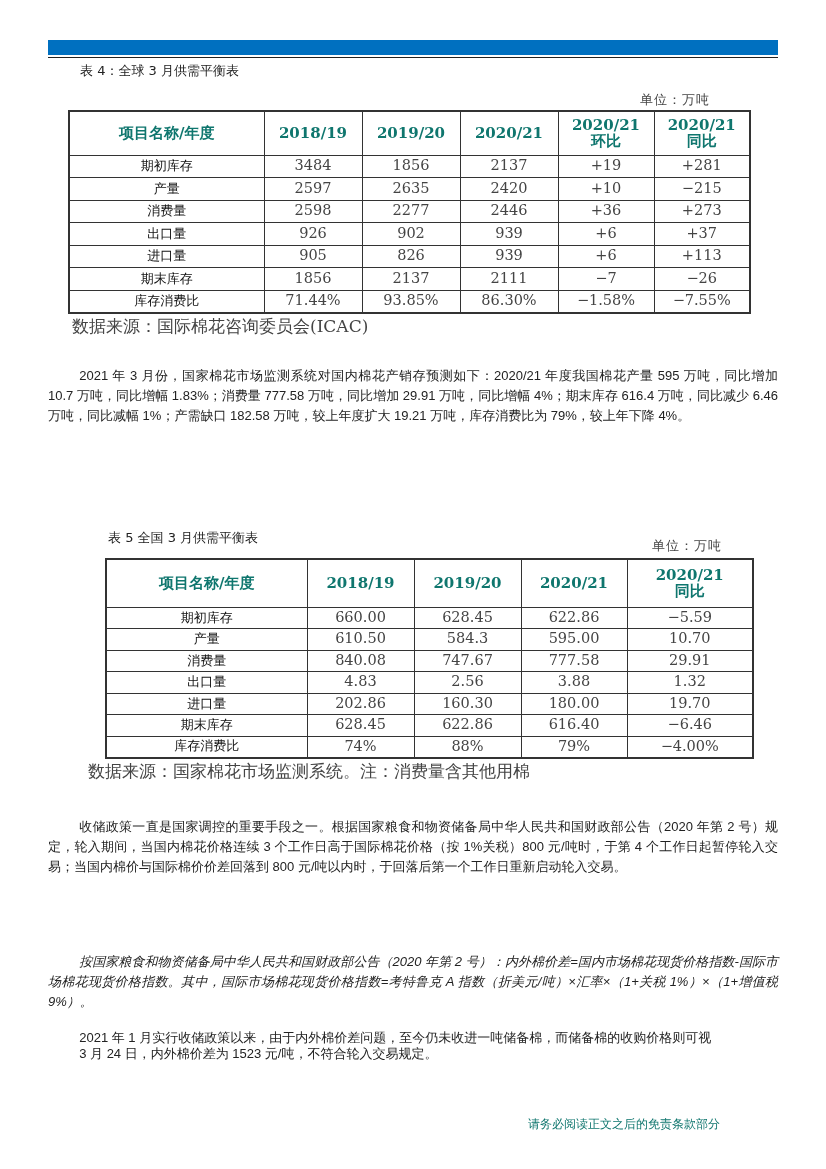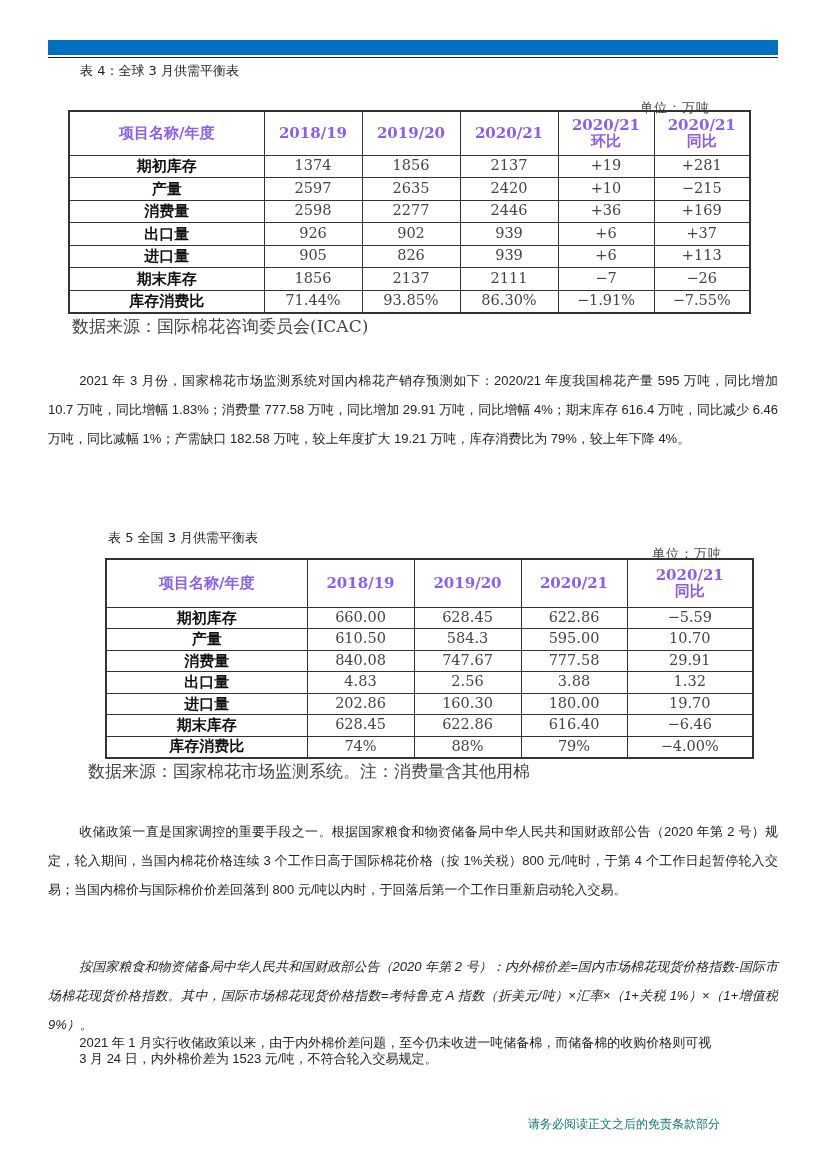--- a/index.html
+++ b/index.html
@@ -4,44 +4,44 @@
 <style>
   html, body { margin: 0; padding: 0; }
   body {
     width: 826px; height: 1169px; background: #ffffff; position: relative;
     font-family: "DejaVu Sans", "Liberation Sans", sans-serif; color: #1a1a1a; overflow: hidden;
   }
   .header-bar { position: absolute; left: 48px; top: 40px; width: 730px; height: 15px; background: #0070c0; }
   .header-rule { position: absolute; left: 48px; top: 57px; width: 730px; height: 1px; background: #222; }
 
   .caption { position: absolute; font-size: 13px; color: #222; text-align: center; }
-  .unit { position: absolute; font-size: 13px; color: #444; font-family: "DejaVu Serif", serif; letter-spacing: 1px; margin-top: 8px; }
+  .unit { position: absolute; font-size: 13px; color: #444; font-family: "DejaVu Serif", serif; letter-spacing: 1px; }
   .source { position: absolute; font-size: 17px; color: #444; font-family: "DejaVu Serif", serif; }
 
   table.data {
     position: absolute; border-collapse: collapse; border: 2px solid #333;
     font-family: "DejaVu Serif", "Liberation Serif", serif; table-layout: fixed;
   }
   table.data th, table.data td {
     border: 1px solid #333; text-align: center; padding: 0; line-height: 1.1;
   }
-  table.data th { font-weight: bold; font-size: 15px; color: #8b5cf6; }
+  table.data th { font-weight: bold; font-size: 15px; color: #0f766e; }
   table.data td { font-size: 14.5px; color: #444; }
-  table.data td.label { font-weight: bold; color: #111; font-size: 15px; }
+  table.data td.label { font-weight: normal; color: #111; font-size: 13px; }
 
   #t1 { left: 68px; top: 110px; width: 681px; }
   #t1 thead tr { height: 44px; }
   #t1 tbody tr { height: 22.5px; }
 
   #t2 { left: 105px; top: 558px; width: 647px; }
   #t2 thead tr { height: 48px; }
   #t2 tbody tr { height: 21.5px; }
 
   .para {
-    position: absolute; left: 48px; width: 730px; font-size: 13px; line-height: 29px; color: #222;
+    position: absolute; left: 48px; width: 730px; font-size: 13px; line-height: 20px; color: #222;
     text-indent: 2.4em; text-align: justify; font-family: "Liberation Sans", sans-serif;
   }
   .footer-note { position: absolute; left: 528px; top: 1116px; font-size: 12px; color: #0f766e; font-family: "DejaVu Serif", serif; }
 </style>
 </head>
 <body>
 
 <div class="header-bar"></div>
 <div class="header-rule"></div>
 
@@ -62,41 +62,41 @@
         <th>2018/19</th>
         <th>2019/20</th>
         <th>2020/21</th>
         <th>2020/21<br>环比</th>
         <th>2020/21<br>同比</th>
       </tr>
     </thead>
   <tbody>
       <tr>
         <td class="label">期初库存</td>
-        <td>1374</td>
+        <td>3484</td>
         <td>1856</td>
         <td>2137</td>
         <td>+19</td>
         <td>+281</td>
       </tr>
       <tr>
         <td class="label">产量</td>
         <td>2597</td>
         <td>2635</td>
         <td>2420</td>
         <td>+10</td>
         <td>−215</td>
       </tr>
       <tr>
         <td class="label">消费量</td>
         <td>2598</td>
         <td>2277</td>
         <td>2446</td>
         <td>+36</td>
-        <td>+169</td>
+        <td>+273</td>
       </tr>
       <tr>
         <td class="label">出口量</td>
         <td>926</td>
         <td>902</td>
         <td>939</td>
         <td>+6</td>
         <td>+37</td>
       </tr>
       <tr>
@@ -113,21 +113,21 @@
         <td>2137</td>
         <td>2111</td>
         <td>−7</td>
         <td>−26</td>
       </tr>
       <tr>
         <td class="label">库存消费比</td>
         <td>71.44%</td>
         <td>93.85%</td>
         <td>86.30%</td>
-        <td>−1.91%</td>
+        <td>−1.58%</td>
         <td>−7.55%</td>
       </tr>
     </tbody>
 </table>
 <div class="source" style="left:72px; top:315px;">数据来源：国际棉花咨询委员会(ICAC)</div>
 
 <div class="para" style="top:366px;">2021 年 3 月份，国家棉花市场监测系统对国内棉花产销存预测如下：2020/21 年度我国棉花产量 595 万吨，同比增加 10.7 万吨，同比增幅 1.83%；消费量 777.58 万吨，同比增加 29.91 万吨，同比增幅 4%；期末库存 616.4 万吨，同比减少 6.46 万吨，同比减幅 1%；产需缺口 182.58 万吨，较上年度扩大 19.21 万吨，库存消费比为 79%，较上年下降 4%。</div>
 
 <div class="caption" style="left:108px; top:529px;">表 5 全国 3 月供需平衡表</div>
 <div class="unit" style="left:652px; top:537px;">单位：万吨</div>

